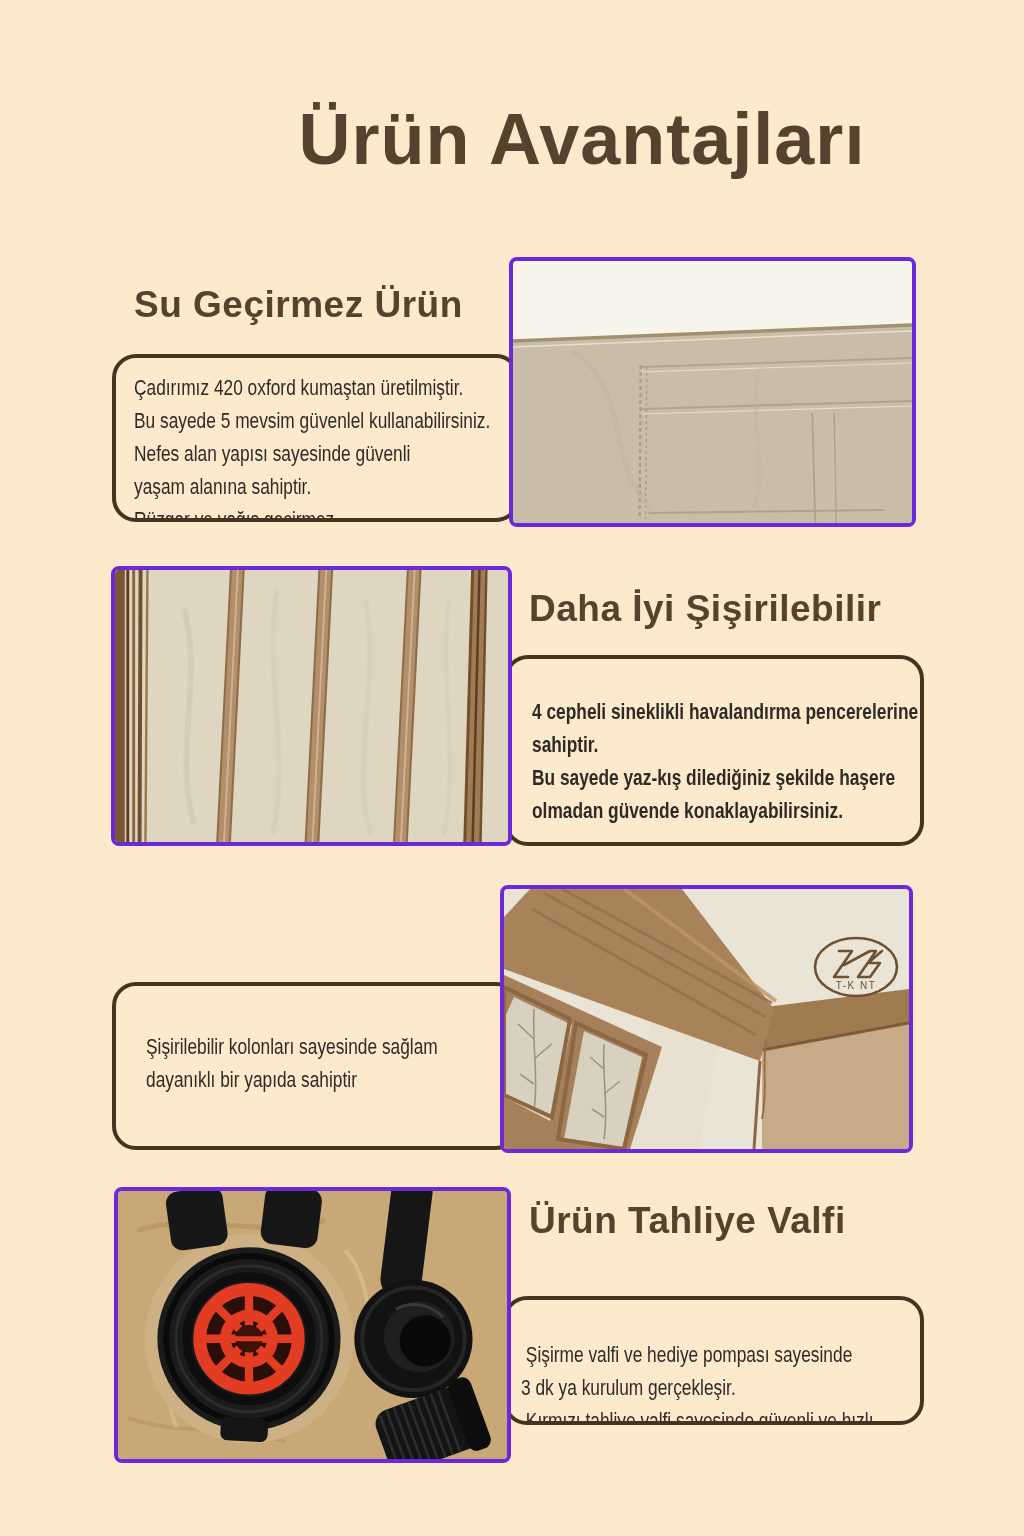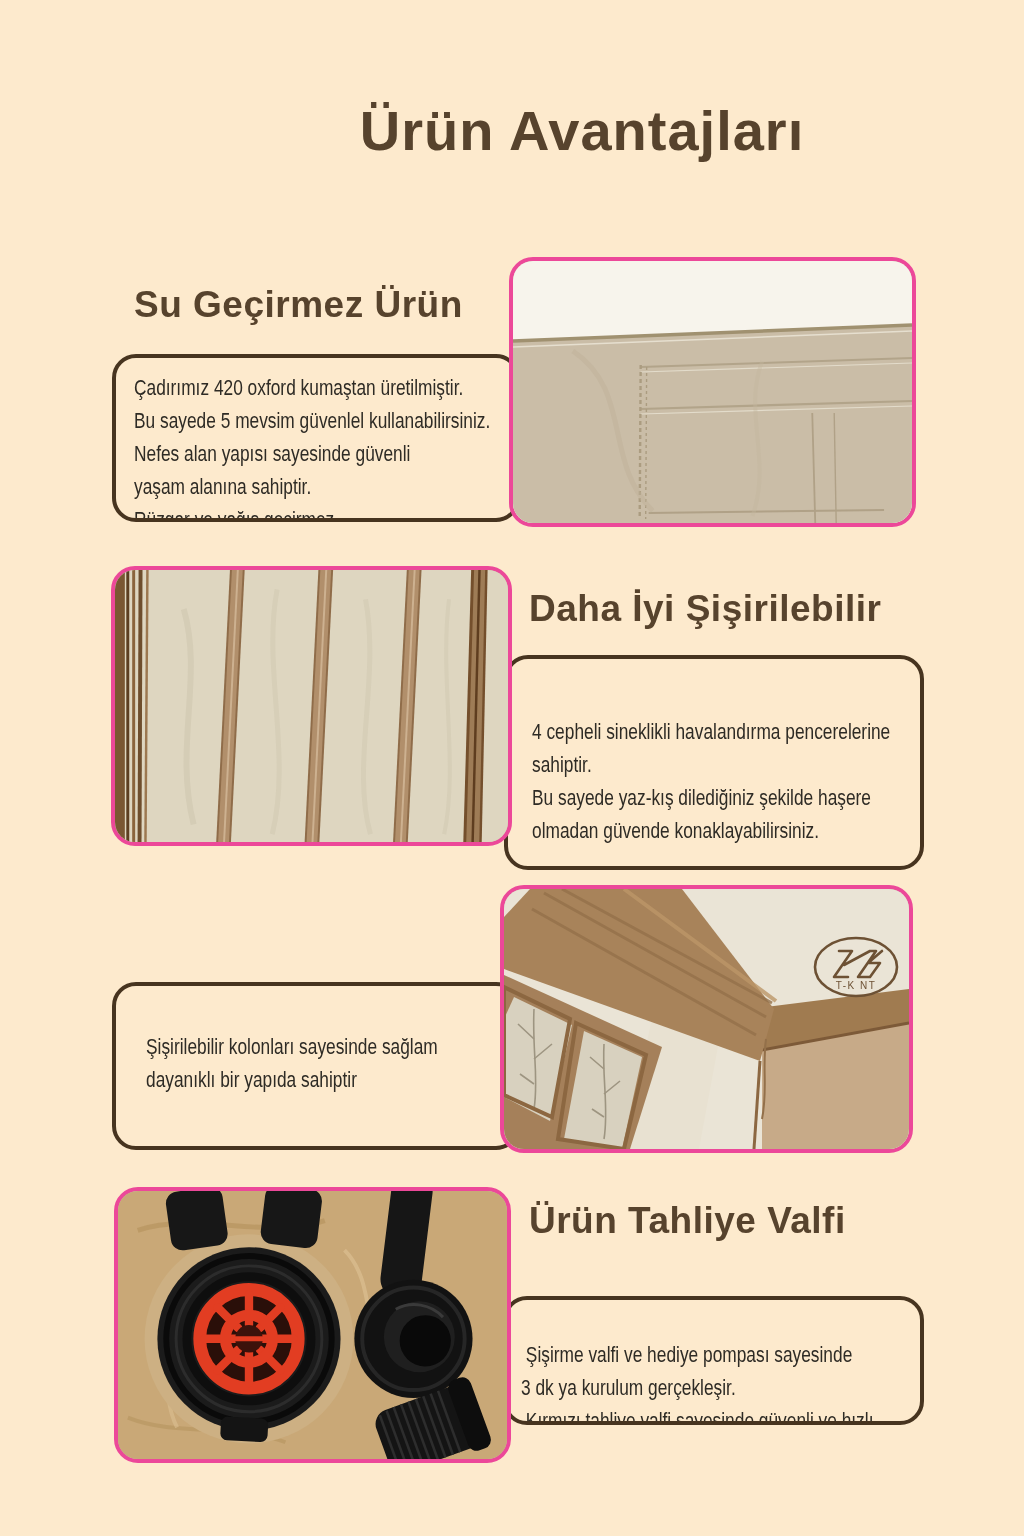--- a/index.html
+++ b/index.html
@@ -1,33 +1,33 @@
 <!DOCTYPE html>
 <html><head>
 <meta charset="utf-8">
 <style>
   html,body{margin:0;padding:0;}
   body{background:#fdeacd;font-family:"Liberation Sans",sans-serif;}
   .page{position:relative;width:1024px;height:1536px;background:#fdeacd;overflow:hidden;margin:0 auto;}
   .page-title{position:absolute;left:0;right:0;top:98px;margin:0;text-align:center;padding-left:140px;
-    font-size:56px;font-weight:bold;color:#57432d;letter-spacing:1px;}
+    font-size:72px;font-weight:bold;color:#57432d;letter-spacing:1px;}
   .sec-heading{position:absolute;margin:0;font-size:37px;font-weight:bold;color:#57432d;z-index:4;letter-spacing:.5px;}
   #h1{left:134px;top:284px;}
   #h2{left:529px;top:588px;}
   #h3{left:94px;top:914px;}
   #h4{left:529px;top:1200px;}
   .info-box{position:absolute;box-sizing:border-box;border:4px solid #47341f;border-radius:24px;
     background:#fdeacd;z-index:1;overflow:hidden;}
   #box1{left:112px;top:354px;width:408px;height:168px;padding:13px 0 17px 18px;}
-  #box2{left:504px;top:655px;width:420px;height:215px;padding:56px 0 0 24px;}
+  #box2{left:504px;top:655px;width:420px;height:191px;padding:36px 0 0 24px;font-weight:bold;}
   #box3{left:112px;top:982px;width:408px;height:168px;padding:44px 0 4px 30px;}
   #box4{left:503px;top:1296px;width:421px;height:129px;padding:38px 0 0 14px;}
   .box-text{margin:0;font-size:22.5px;line-height:33px;color:#2e2b25;white-space:pre-wrap;
     width:132%;transform:scaleX(0.77);transform-origin:0 0;}
-  .photo{position:absolute;box-sizing:border-box;border:4px solid #ec4899;border-radius:24px;
+  .photo{position:absolute;box-sizing:border-box;border:4px solid #6d28d9;border-radius:8px;
     overflow:hidden;z-index:2;margin:0;background:#cabda7;}
   #img1{left:509px;top:257px;width:407px;height:270px;}
   #img2{left:111px;top:566px;width:401px;height:280px;}
   #img3{left:500px;top:885px;width:413px;height:268px;}
   #img4{left:114px;top:1187px;width:397px;height:276px;}
   .photo svg{display:block;width:100%;height:100%;}
 </style>
 </head>
 <body>
 

